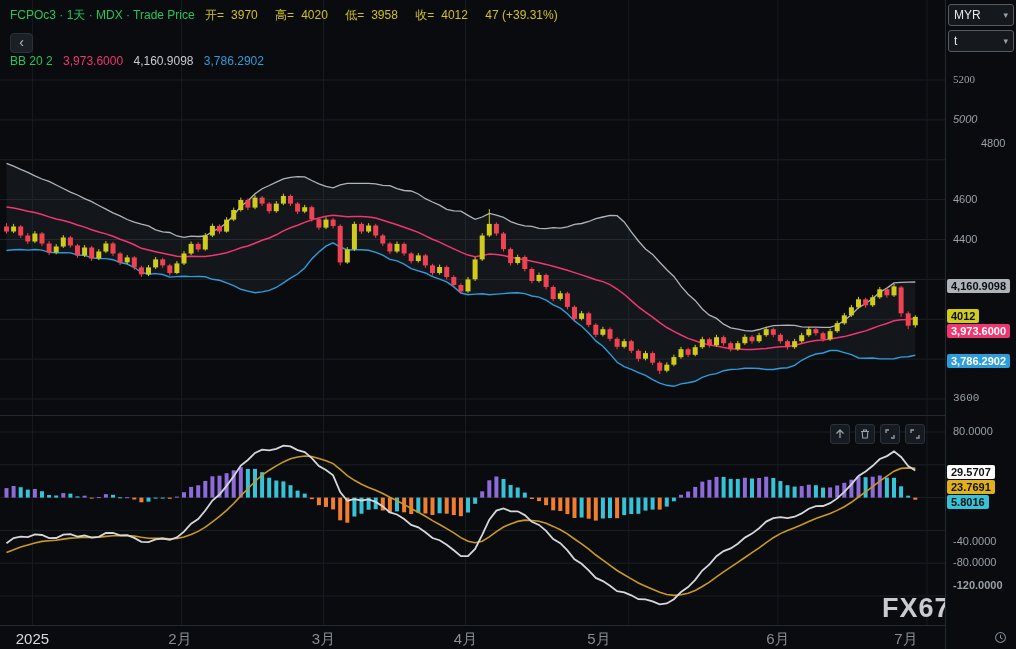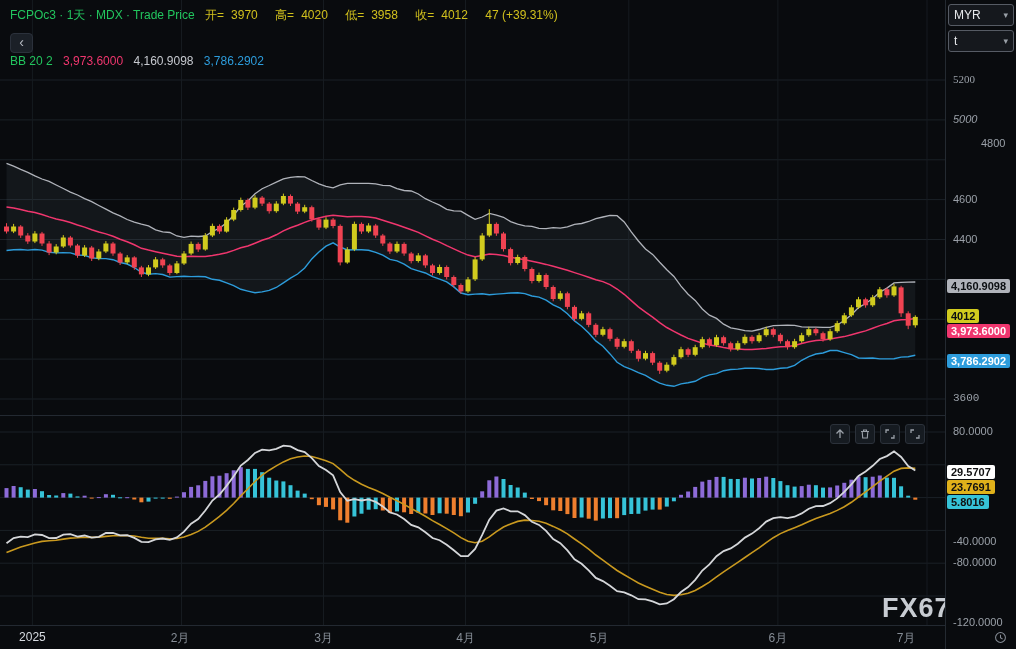--- a/index.html
+++ b/index.html
@@ -26,21 +26,21 @@
       border-left:1px solid #242a31;z-index:5;}
   .axis-label{position:absolute;left:7px;font-size:11px;color:#9aa0a8;}
   .float-label{position:absolute;left:1px;font-size:11px;padding:1px 4px;border-radius:2px;
       font-weight:bold;z-index:7;}
   .scale-select{margin:4px 2px 2px 2px;height:20px;border:1px solid #565b64;border-radius:3px;
       background:#15181d;display:flex;align-items:center;justify-content:space-between;
       padding:0 5px;color:#e6e8eb;font-size:12px;cursor:pointer;}
   .scale-select .caret{color:#9aa0a8;font-size:9px;}
   .time-axis{position:absolute;top:626px;left:0;width:945px;height:23px;z-index:5;}
   .time-label{position:absolute;top:4px;width:44px;margin-left:-22px;text-align:center;
-      font-size:12px;color:#868d96;}
+      font-size:15px;color:#868d96;}
   .time-label.major{color:#d6dae0;}
   .pane-toolbar{position:absolute;left:830px;top:424px;display:flex;gap:5px;z-index:6;}
   .pane-btn{width:18px;height:18px;background:#161b21;border:1px solid #2b313a;border-radius:3px;
       display:flex;align-items:center;justify-content:center;color:#9aa0a8;cursor:pointer;}
   .watermark{position:absolute;left:882px;top:593px;font-size:27px;font-weight:bold;
       color:#c8ccd2;letter-spacing:1px;z-index:3;}
   .axis-settings{position:absolute;left:991px;top:630px;width:18px;height:15px;z-index:6;
       display:flex;align-items:center;justify-content:center;color:#868d96;cursor:pointer;}
 </style>
 </head>
@@ -539,21 +539,21 @@
       <div class="axis-label" style="top: 192.625px;">4600</div>
       <div class="axis-label" style="top: 232.5px;">4400</div>
       <div class="axis-label" style="top: 392px; font-family: Liberation Mono, monospace;">3600</div>
       <div class="float-label" style="top: 279px; background: rgb(176, 179, 186); color: rgb(11, 14, 17);">4,160.9098</div>
       <div class="float-label" style="top: 309px; background: rgb(209, 203, 30); color: rgb(11, 14, 17);">4012</div>
       <div class="float-label" style="top: 324px; background: rgb(240, 54, 110); color: rgb(255, 255, 255);">3,973.6000</div>
       <div class="float-label" style="top: 354px; background: rgb(45, 156, 219); color: rgb(255, 255, 255);">3,786.2902</div>
       <div class="axis-label" style="top: 425px;">80.0000</div>
       <div class="axis-label" style="top: 523.4px; margin-top: 12px;">-40.0000</div>
       <div class="axis-label" style="top: 556.2px; text-align: right;">-80.0000</div>
-      <div class="axis-label" style="top: 616px;">-120.0000</div>
+      <div class="axis-label" style="top: 579px; font-weight: bold;">-120.0000</div>
       <div class="float-label" style="top: 465px; background: rgb(255, 255, 255); color: rgb(17, 17, 17);">29.5707</div>
       <div class="float-label" style="top: 480px; background: rgb(224, 177, 26); color: rgb(17, 17, 17);">23.7691</div>
       <div class="float-label" style="top: 495px; background: rgb(54, 195, 216); color: rgb(17, 17, 17);">5.8016</div>
     </div>
 
   <div class="time-axis" id="timeAxis">
       <div class="time-label major" style="left: 32.4px;">2025</div>
       <div class="time-label" style="left: 180px;">2月</div>
       <div class="time-label" style="left: 323.5px;">3月</div>
       <div class="time-label" style="left: 465.5px;">4月</div>

